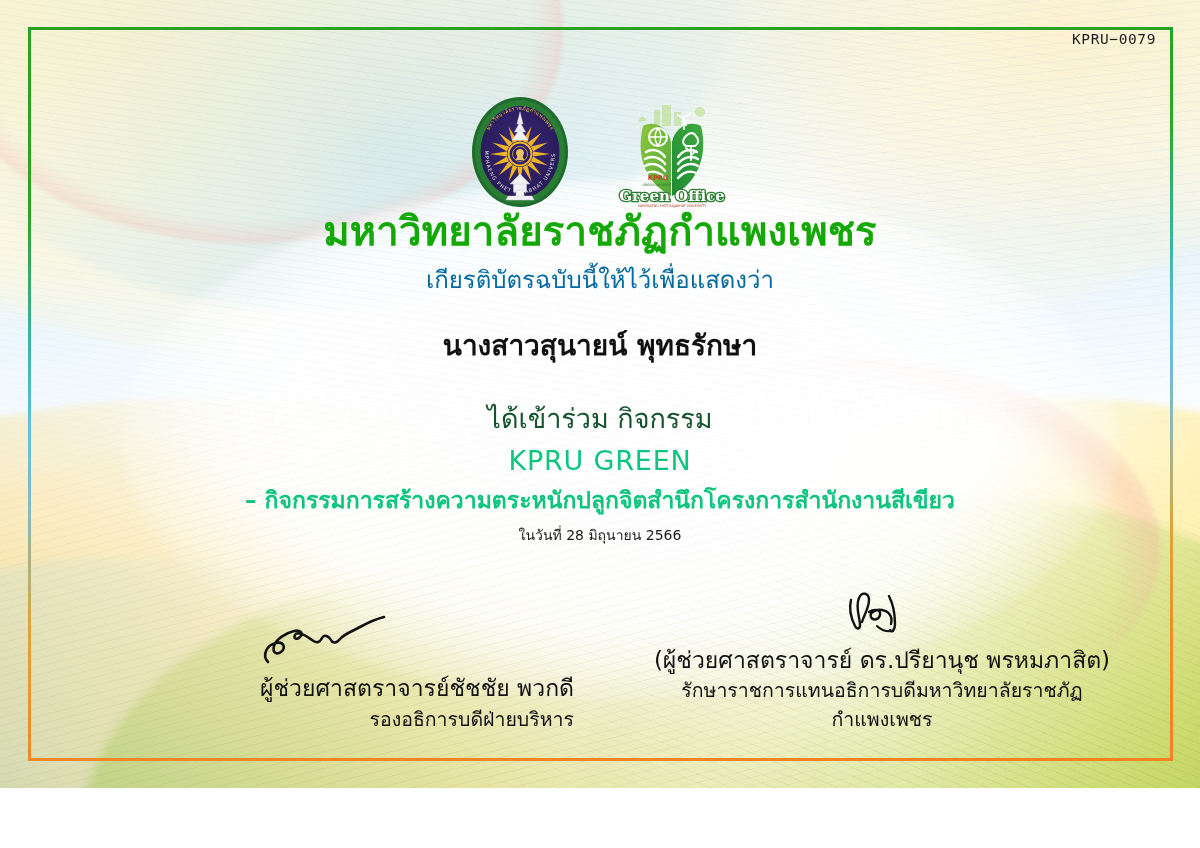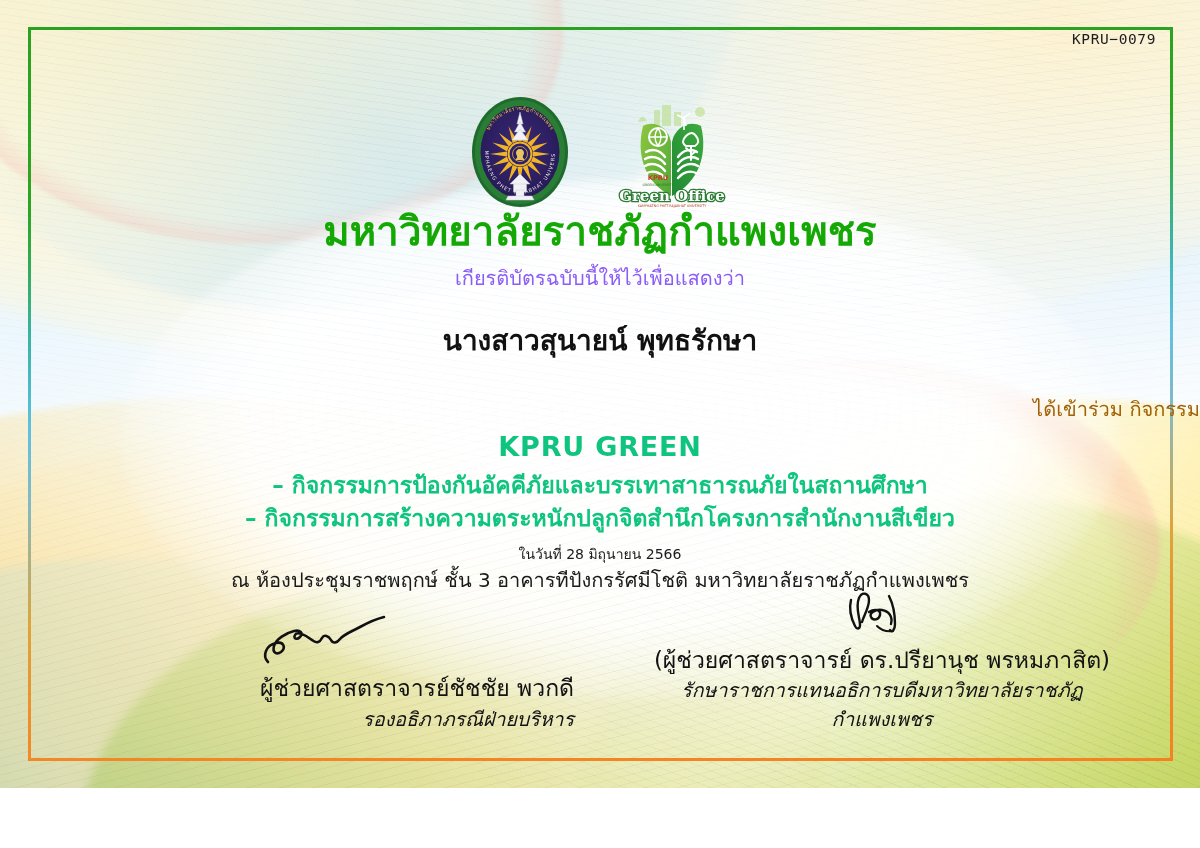--- a/index.html
+++ b/index.html
@@ -218,42 +218,41 @@
 
   .main-title {
     font-size: 40px;
     font-weight: bold;
     color: #14a804;
     line-height: 1.18;
     letter-spacing: 0.2px;
   }
   .sub-line {
     margin-top: 10px;
-    font-size: 20px;
-    color: #8b5cf6;
+    font-size: 24px;
+    color: #0369a1;
     line-height: 1.3;
   }
   .recipient {
     margin-top: 32px;
     font-size: 28px;
     font-weight: bold;
     color: #111111;
     line-height: 1.3;
   }
   .joined {
     margin-top: 36px;
-    font-size: 20px;
-    color: #a16207;
+    font-size: 27px;
+    color: #14532d;
     line-height: 1.3;
-    text-align: right;
   }
   .program {
     margin-top: 8px;
     font-size: 27px;
-    font-weight: bold;
+    font-weight: normal;
     color: #0ec47e;
     letter-spacing: 0.8px;
     line-height: 1.25;
   }
   .activity-list {
     margin-top: 6px;
   }
   .activity-item {
     font-size: 23px;
     font-weight: bold;
@@ -299,21 +298,20 @@
   .sig-name {
     font-size: 23px;
     color: #121212;
     line-height: 1.45;
     margin-top: 2px;
   }
   .sig-role {
     font-size: 19.5px;
     color: #121212;
     line-height: 1.45;
-    font-style: italic;
   }
 </style>
 </head>
 <body>
 
 <div id="certificate">
 
   <div class="bg-layer bg-base"></div>
   <div class="bg-layer">
     <div class="bg-top-blue"></div>
@@ -467,39 +465,37 @@
 
       <div class="sub-line">เกียรติบัตรฉบับนี้ให้ไว้เพื่อแสดงว่า</div>
 
       <div class="recipient">นางสาวสุนายน์ พุทธรักษา</div>
 
       <div class="joined">ได้เข้าร่วม กิจกรรม</div>
 
       <div class="program">KPRU GREEN</div>
 
       <div class="activity-list">
-        <div class="activity-item">– กิจกรรมการป้องกันอัคคีภัยและบรรเทาสาธารณภัยในสถานศึกษา</div>
         <div class="activity-item">– กิจกรรมการสร้างความตระหนักปลูกจิตสำนึกโครงการสำนักงานสีเขียว</div>
       </div>
 
       <div class="date-line">ในวันที่ 28  มิถุนายน 2566</div>
 
-      <div class="venue-line">ณ ห้องประชุมราชพฤกษ์ ชั้น 3 อาคารทีปังกรรัศมีโชติ มหาวิทยาลัยราชภัฏกำแพงเพชร</div>
     </div>
 
     <div class="signatures">
 
       <div class="sig-col left">
         <div class="sig-mark">
           <svg width="180" height="58" viewBox="0 0 180 58" aria-hidden="true">
             <path d="M34,50 C28,44 32,33 42,31 C50,29 52,36 47,40 C43,43 38,41 40,34 C42,27 52,21 60,19 C66,17.5 70,21 66,25 C63,28 59,27 61,23 C63,19 72,23 78,28 C83,32 86,30 88,26 C90,22 95,24 97,28 C99,32 103,31 106,27 C110,22 117,20 126,15 C134,10.6 142,7 150,5" fill="none" stroke="#111" stroke-width="2.6" stroke-linecap="round" stroke-linejoin="round"></path>
           </svg>
         </div>
         <div class="sig-name">ผู้ช่วยศาสตราจารย์ชัชชัย พวกดี</div>
-        <div class="sig-role">รองอธิภาภรณีฝ่ายบริหาร</div>
+        <div class="sig-role">รองอธิการบดีฝ่ายบริหาร</div>
       </div>
 
       <div class="sig-col right">
         <div class="sig-mark">
           <svg width="150" height="60" viewBox="0 0 150 60" aria-hidden="true">
             <path d="M44,18 C42,26 44,36 48,44 C50,48 53,47 53,43 C53,36 48,25 52,16 C55,9 62,11 62,18 C62,26 57,33 55,40" fill="none" stroke="#111" stroke-width="2.4" stroke-linecap="round"></path>
             <path d="M62,30 C68,26 74,28 73,33 C72,38 66,39 64,35 C62,31 68,27 75,28 C82,29 86,35 84,42" fill="none" stroke="#111" stroke-width="2.4" stroke-linecap="round"></path>
             <path d="M82,14 C86,22 88,32 88,42 C88,48 85,51 83,48" fill="none" stroke="#111" stroke-width="2.4" stroke-linecap="round"></path>
             <path d="M70,44 C74,48 80,50 86,49" fill="none" stroke="#111" stroke-width="2" stroke-linecap="round"></path>
           </svg>

